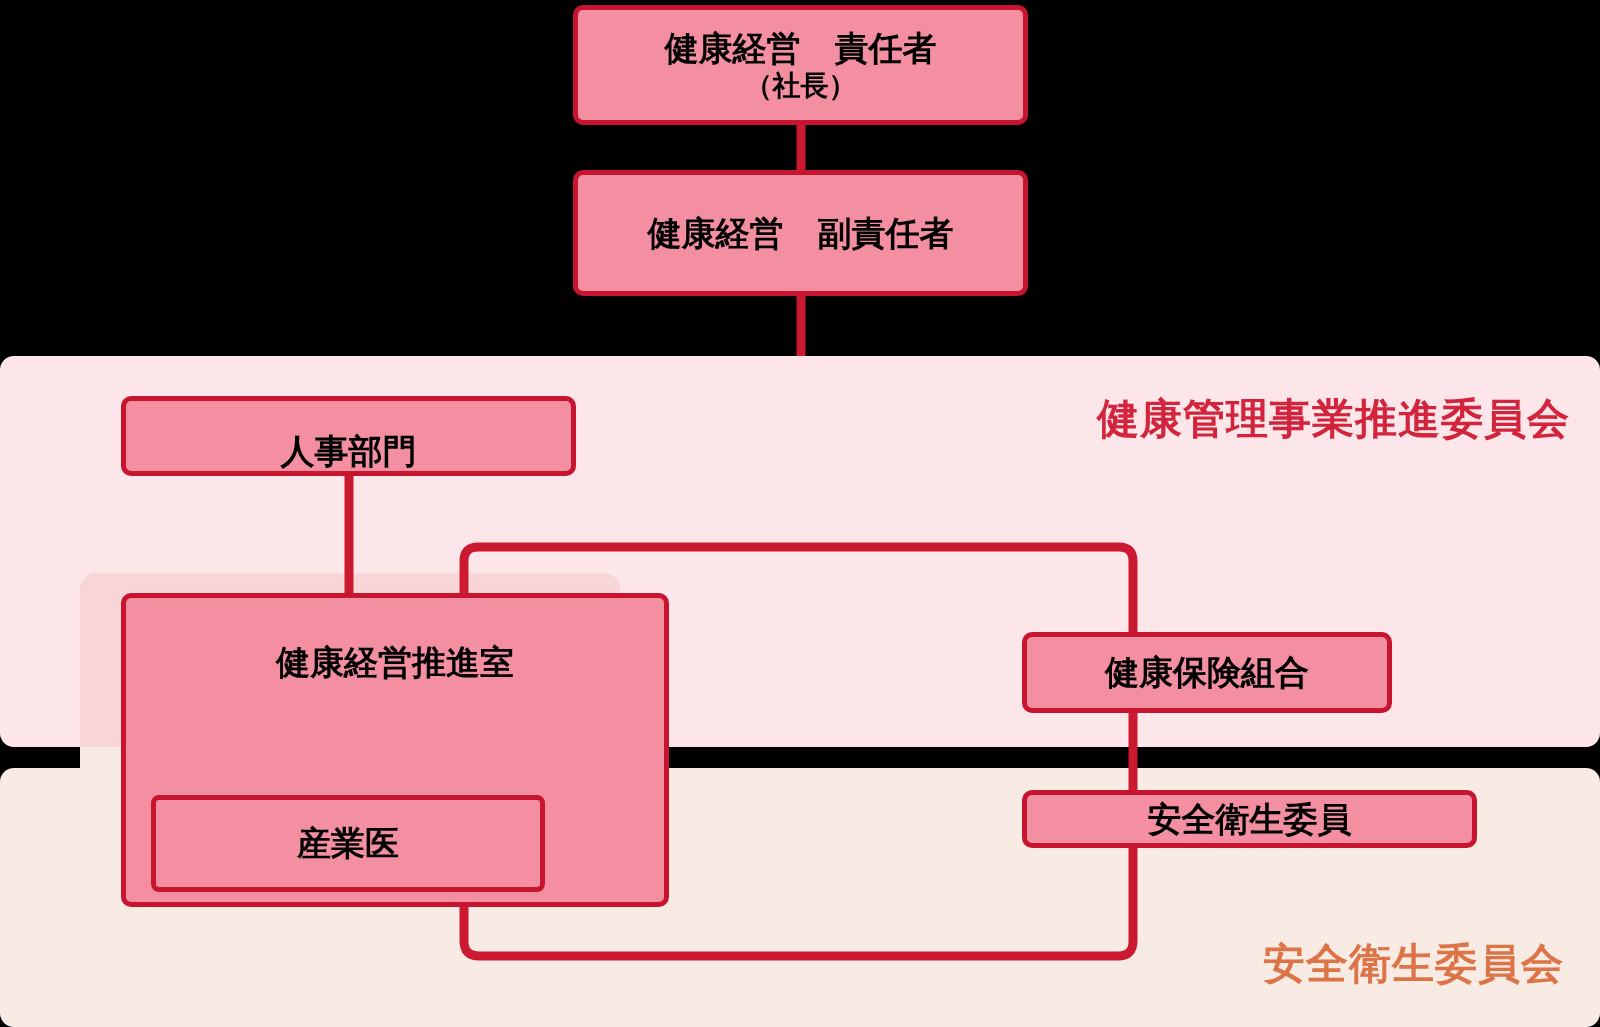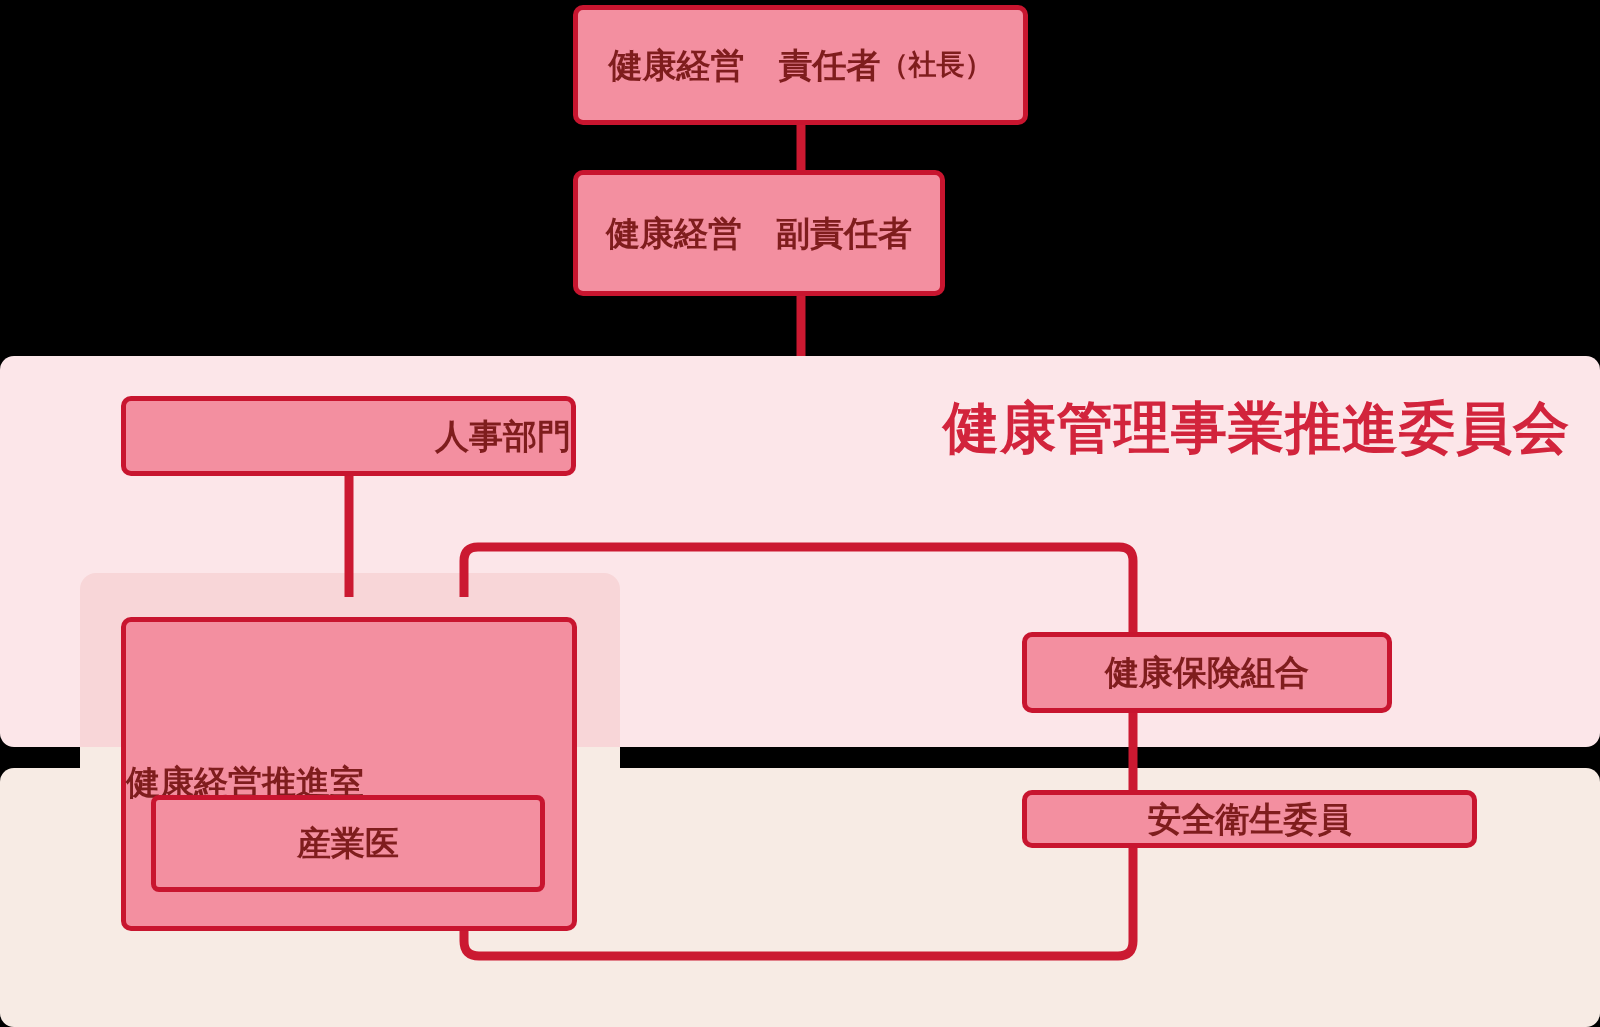--- a/index.html
+++ b/index.html
@@ -67,43 +67,44 @@
     fill: none;
   }
 
   
   .node {
     position: absolute;
     box-sizing: border-box;
     background: #F38FA0;
     border: 5px solid #C8152F;
     border-radius: 10px;
-    color: #7f1d1d;
+    color: #000000;
     display: flex;
+    flex-direction: column;
     align-items: center;
     justify-content: center;
     text-align: center;
     line-height: 1.18;
   }
   .node .l1 { font-size: 34px; }
   .node .l2 { font-size: 28px; margin-top: 0; }
 
   #node-ceo      { left: 573px;  top: 5px;   width: 455px; height: 120px; }
-  #node-deputy   { left: 573px;  top: 170px; width: 372px; height: 126px; }
+  #node-deputy   { left: 573px;  top: 170px; width: 455px; height: 126px; }
   #node-hr       { left: 121px;  top: 396px; width: 455px; height: 80px; justify-content: flex-end;  }
-  #node-office   { left: 121px;  top: 593px; width: 456px; height: 314px;
-                   justify-content: flex-start; padding-top: 16px; margin-top: 24px; }
+  #node-office   { left: 121px;  top: 593px; width: 548px; height: 314px;
+                   justify-content: flex-start; padding-top: 44px; }
   #node-physician{ left: 151px;  top: 795px; width: 394px; height: 97px; border-radius: 8px; }
   #node-insurance{ left: 1022px; top: 632px; width: 370px; height: 81px;  }
   #node-safety   { left: 1022px; top: 790px; width: 455px; height: 58px;  }
 
   
   .group-label {
     position: absolute;
-    font-size: 56px;
+    font-size: 42px;
     letter-spacing: 1px;
     white-space: nowrap;
     font-family: Liberation Mono, monospace;
   }
   #label-committee {
     top: 391px;
     right: 30px;
     color: #D2243C;
   }
   #label-safety {
@@ -152,14 +153,15 @@
 
   <div class="node" id="node-insurance">
     <span class="l1">健康保険組合</span>
   </div>
 
   <div class="node" id="node-safety">
     <span class="l1">安全衛生委員</span>
   </div>
 
   <div class="group-label" id="label-committee">健康管理事業推進委員会</div>
+  <div class="group-label" id="label-safety">安全衛生委員会</div>
 
 </div>
 
 </body></html>

